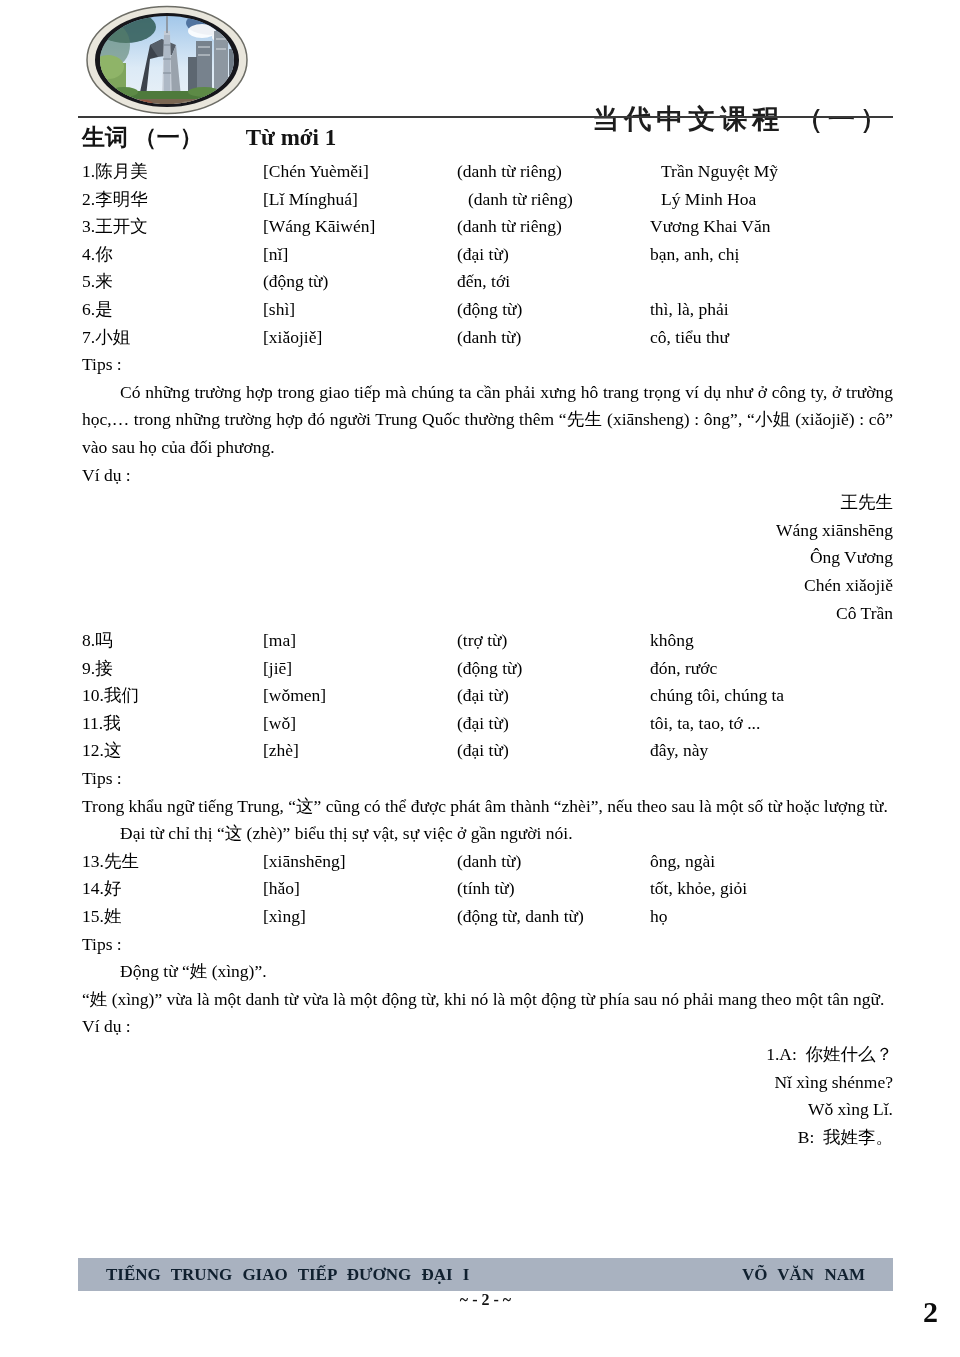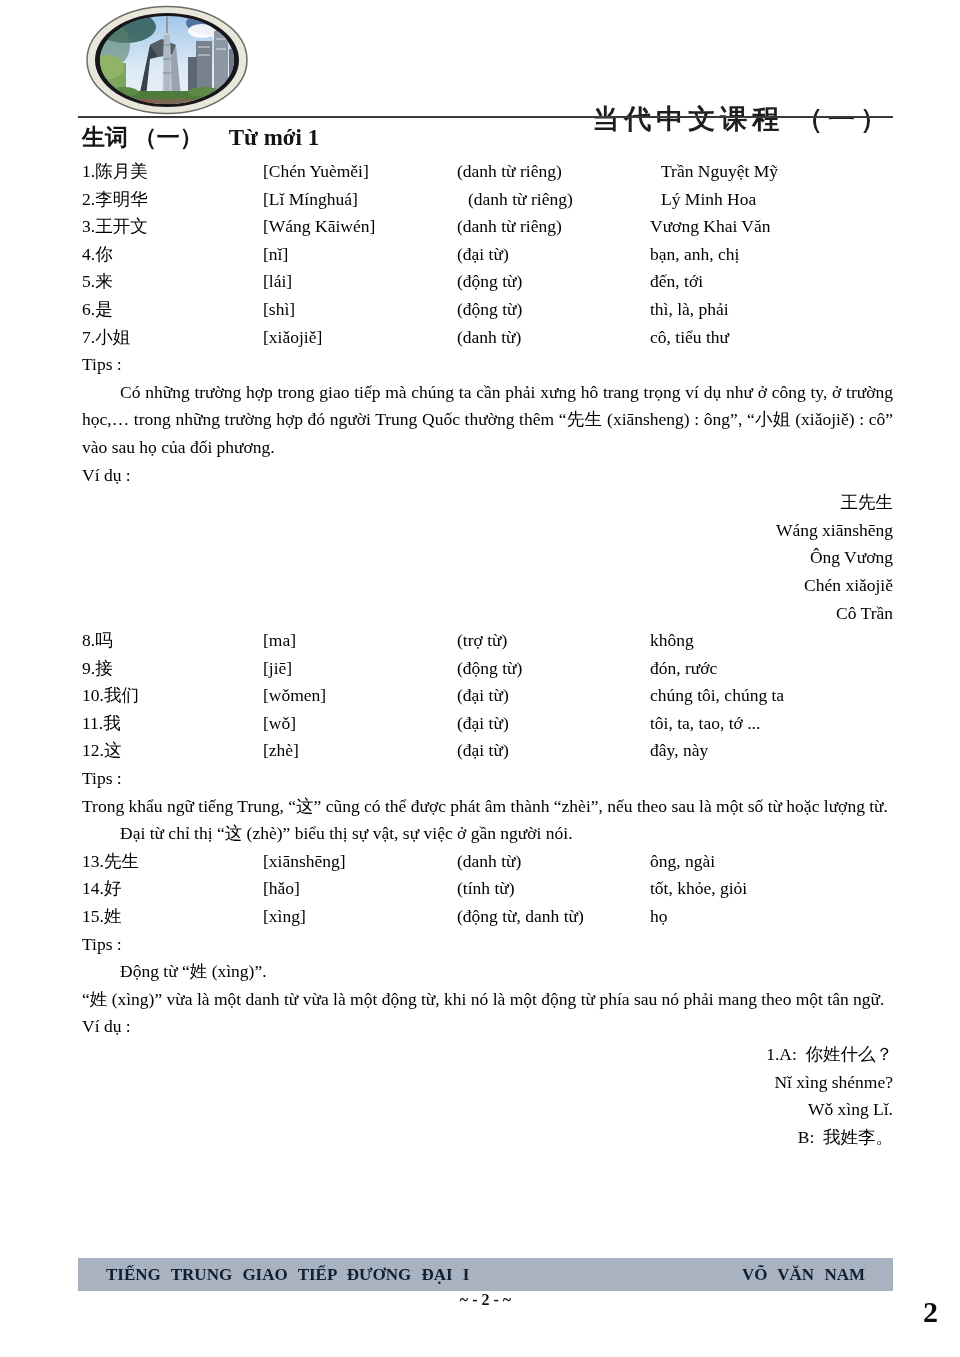--- a/index.html
+++ b/index.html
@@ -8,21 +8,21 @@
     font-family:"Liberation Serif","DejaVu Serif",serif;color:#141414;overflow:hidden;
   }
   
   .logo{position:absolute;left:84px;top:5px;width:166px;height:111px;}
   .calligraphy{
     position:absolute;right:68px;top:74px;font-size:27px;font-weight:600;
     letter-spacing:5px;color:#1d1d1d;white-space:nowrap;margin-top:27px;
   }
   .header-rule{position:absolute;left:78px;top:116px;width:815px;height:2px;background:#3a3a3a;}
   .page-title{position:absolute;left:82px;top:122px;font-size:23px;font-weight:bold;white-space:nowrap;}
-  .page-title .vi{margin-left:26px;}
+  .page-title .vi{margin-left:43px;}
   
   .content{
     position:absolute;left:82px;top:158px;width:811px;
     font-size:17.5px;line-height:27.6px;color:#000000;
   }
   .vrow{display:grid;grid-template-columns:181px 194px 193px 1fr;}
   .vrow span{white-space:nowrap;overflow:visible;}
   .shift{padding-left:11px;}
   .para{text-align:justify;}
   .indent{text-indent:38px;}
@@ -131,21 +131,20 @@
       <span>Vương Khai Văn</span>
     </div>
     <div class="vrow">
       <span>4.你</span>
       <span>[nǐ]</span>
       <span>(đại từ)</span>
       <span>bạn, anh, chị</span>
     </div>
     <div class="vrow">
       <span>5.来</span>
-      <span>[lái]</span>
       <span>(động từ)</span>
       <span>đến, tới</span>
     </div>
     <div class="vrow">
       <span>6.是</span>
       <span>[shì]</span>
       <span>(động từ)</span>
       <span>thì, là, phải</span>
     </div>
     <div class="vrow">

